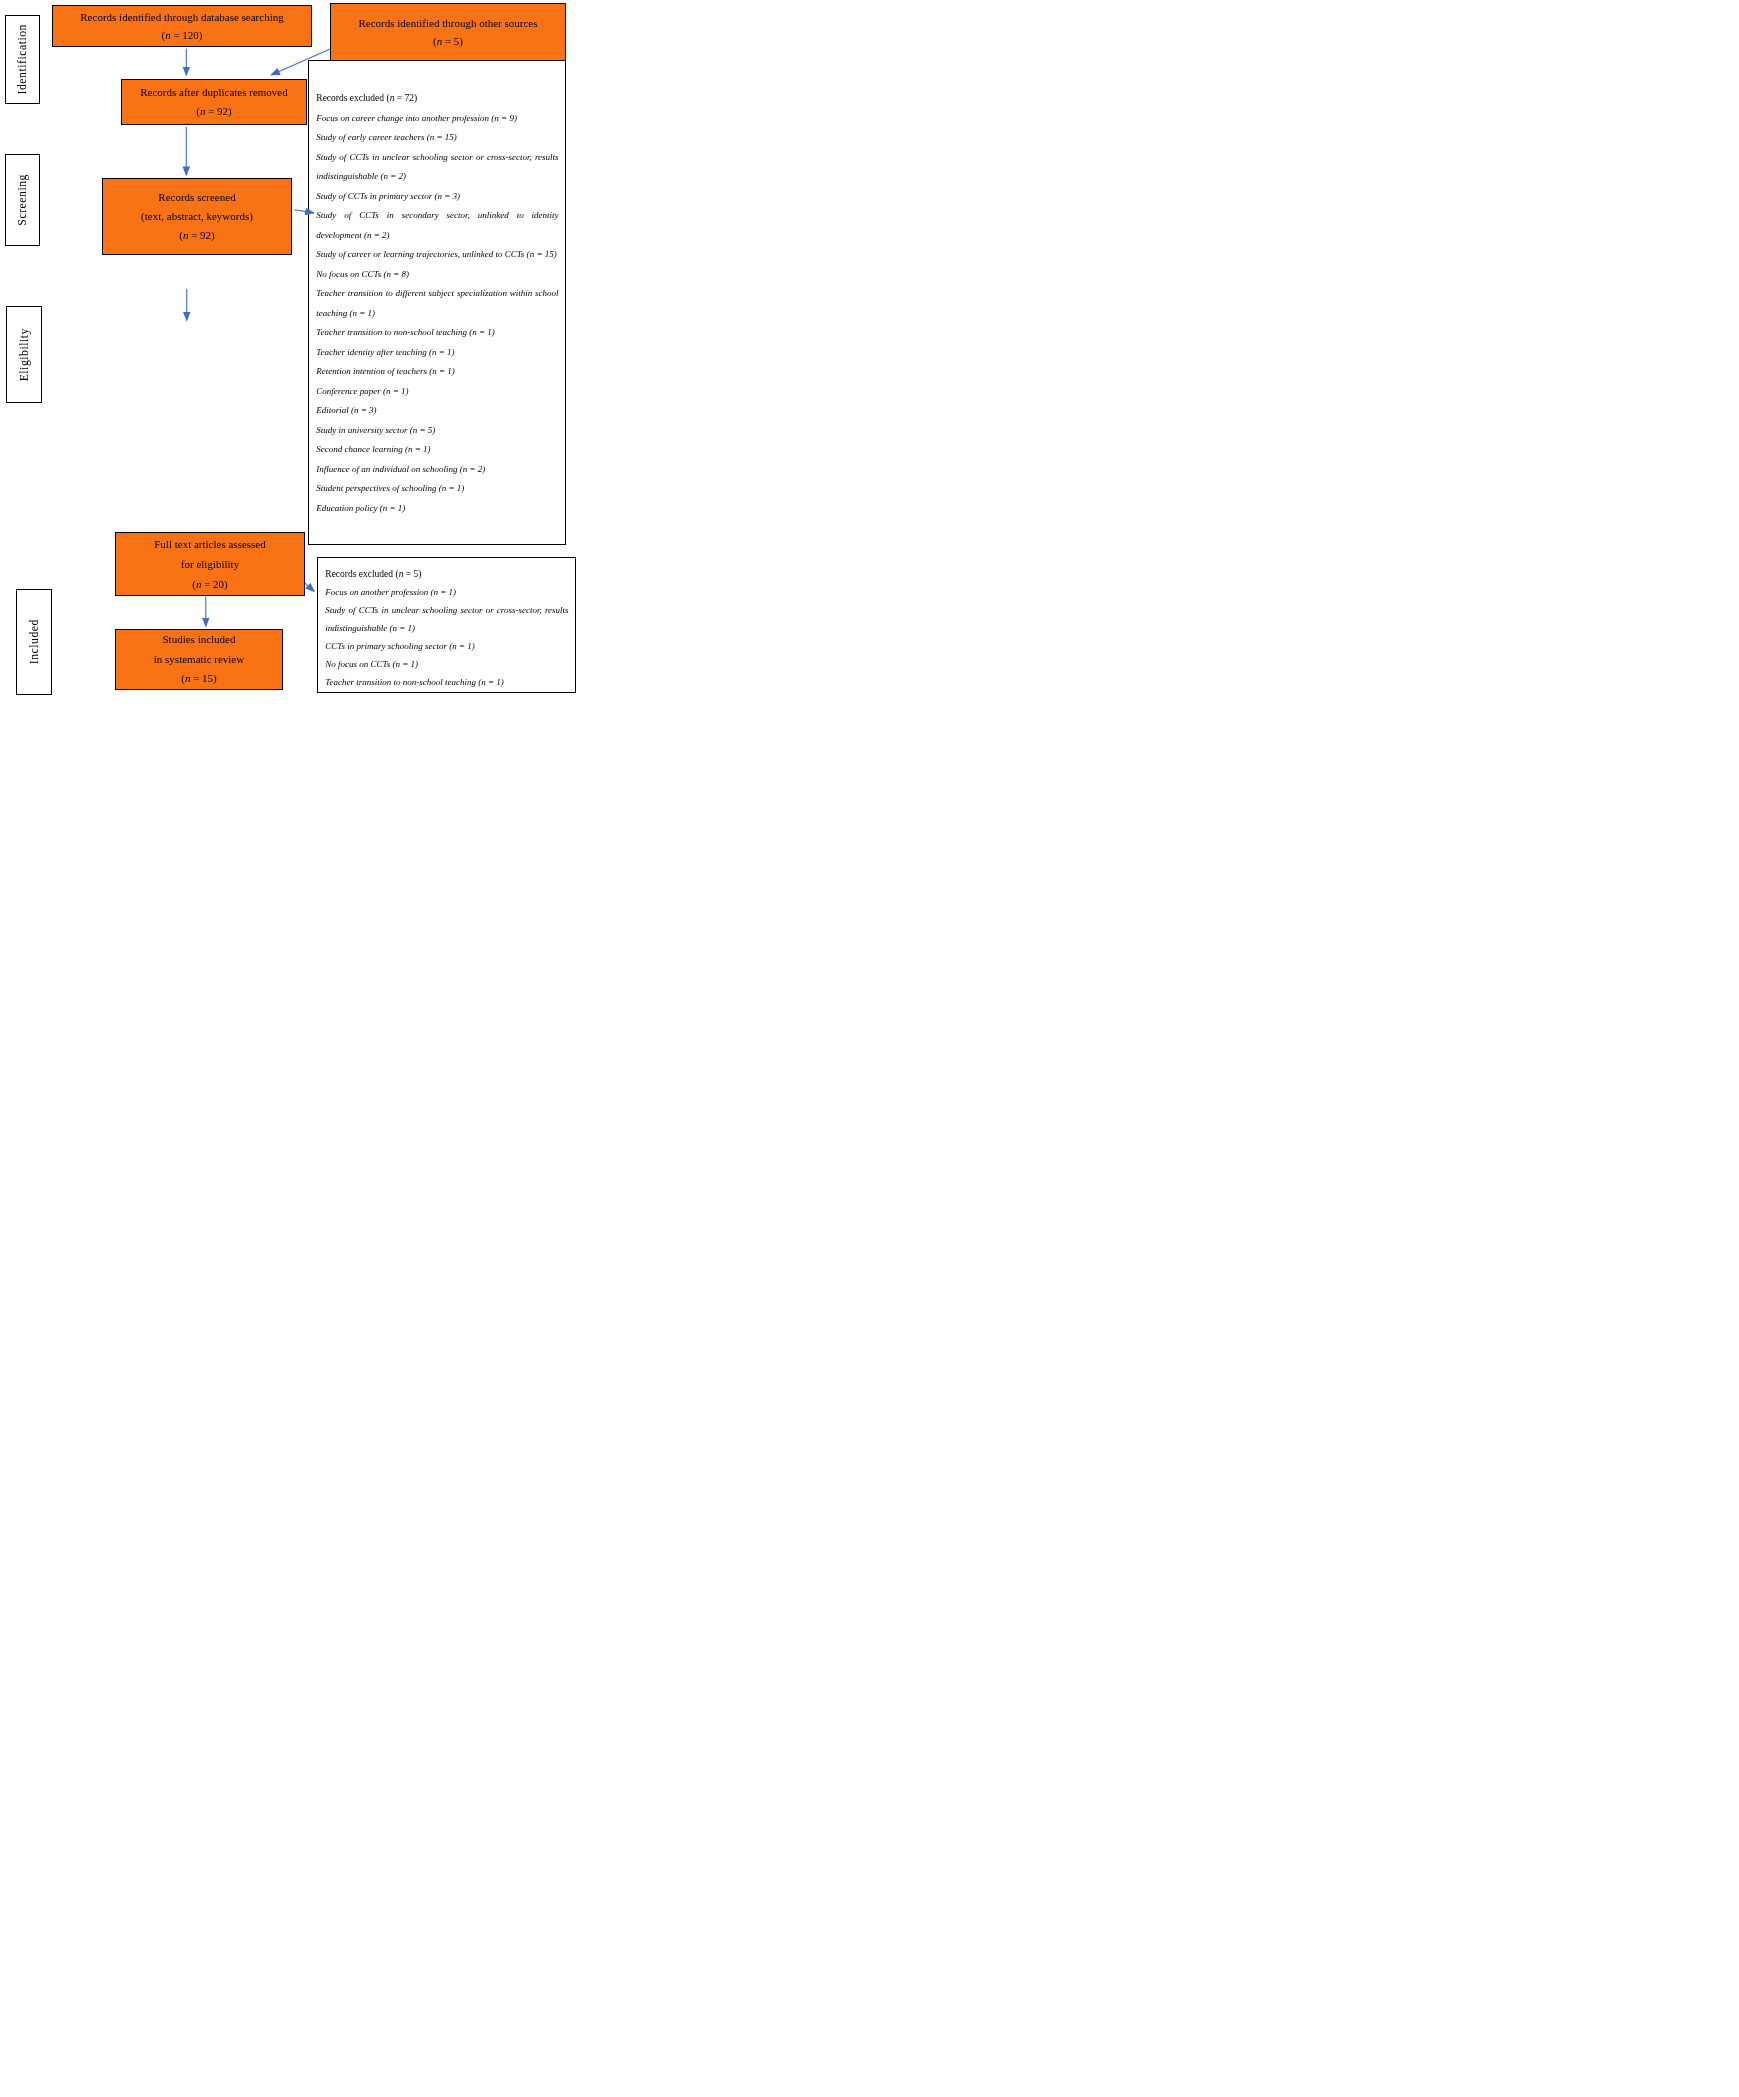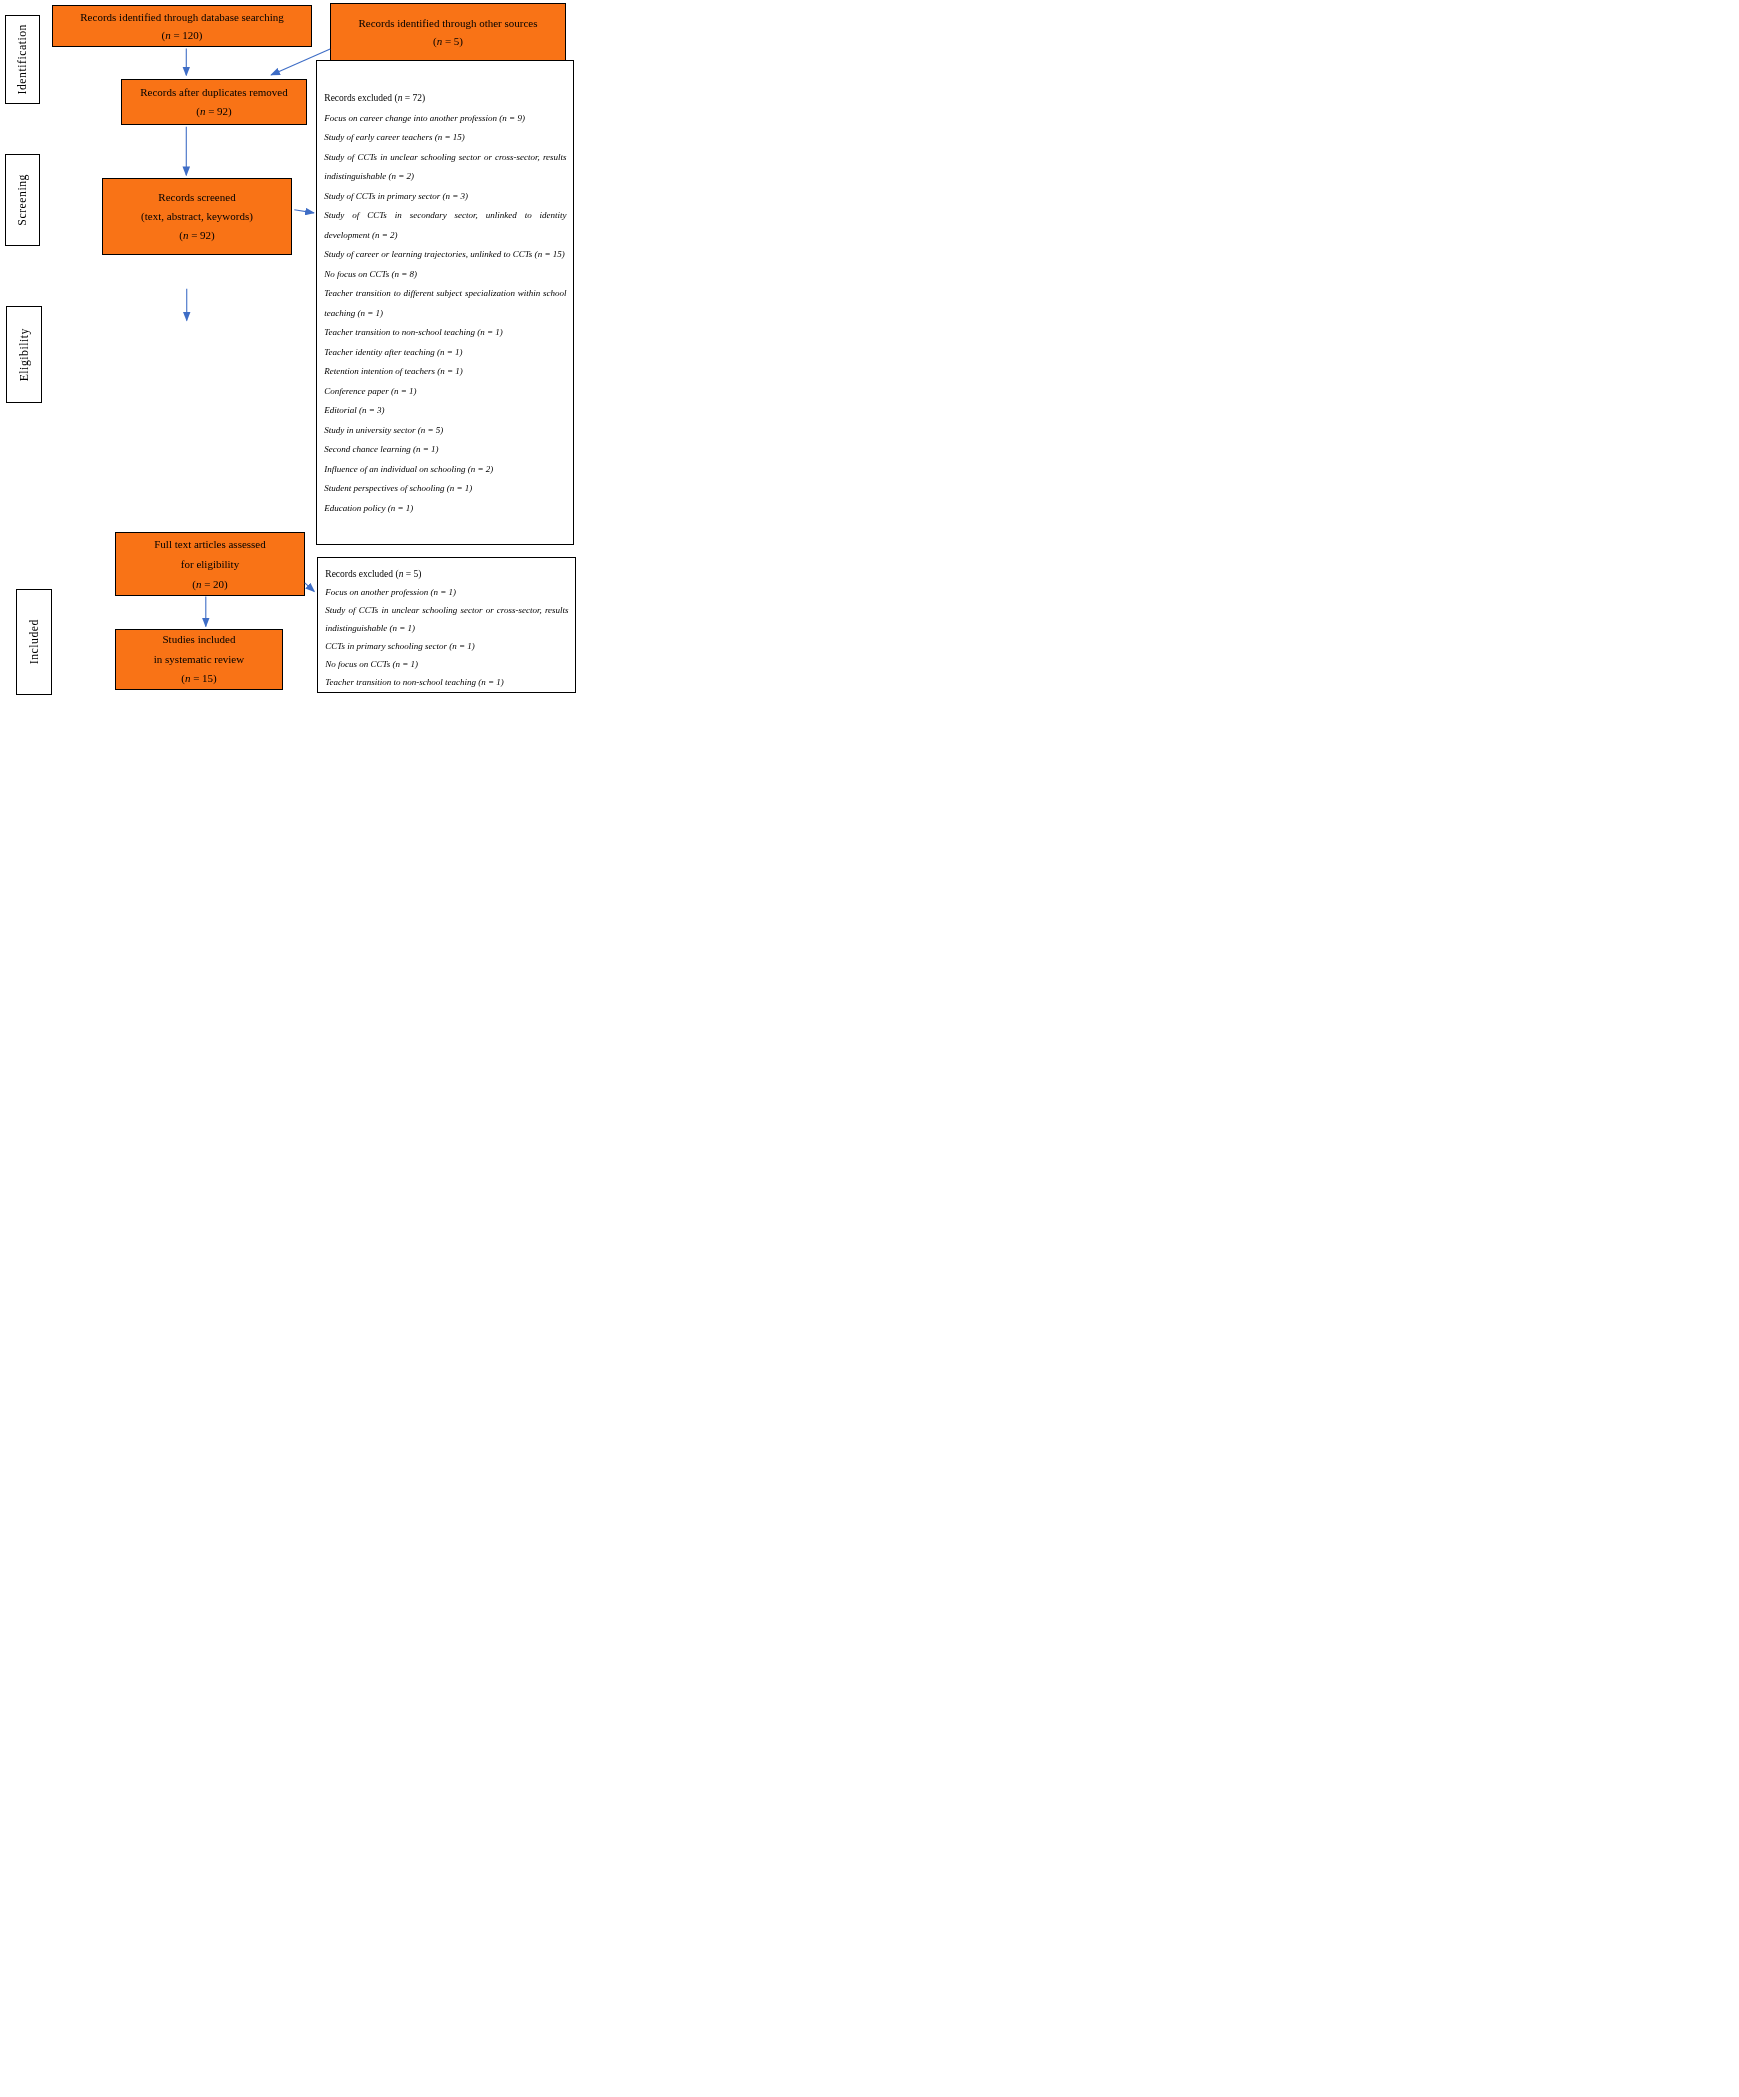--- a/index.html
+++ b/index.html
@@ -52,21 +52,21 @@
   
   .ebox{
     position:absolute;
     border:1.4px solid #000;
     background:#fff;
     box-sizing:border-box;
     text-align:left;
     font-size:9px;
   }
   #box-excluded-screening{
-    left:316px;top:60px;width:258px;height:485px;
+    left:308px;top:60px;width:258px;height:485px;
     padding:28px 6.4px 2.7px 7.3px;
   }
   #box-excluded-screening p{margin:0;line-height:19.5px;}
   #box-excluded-fulltext{
     left:317px;top:557px;width:259px;height:136px;
     padding:7.3px 6.4px 2.7px 7.3px;
   }
   #box-excluded-fulltext p{margin:0;line-height:18px;}
   .ebox .hdr{font-style:normal;font-size:9.5px;}
   .ebox .reason{font-style:italic;text-align:justify;}

